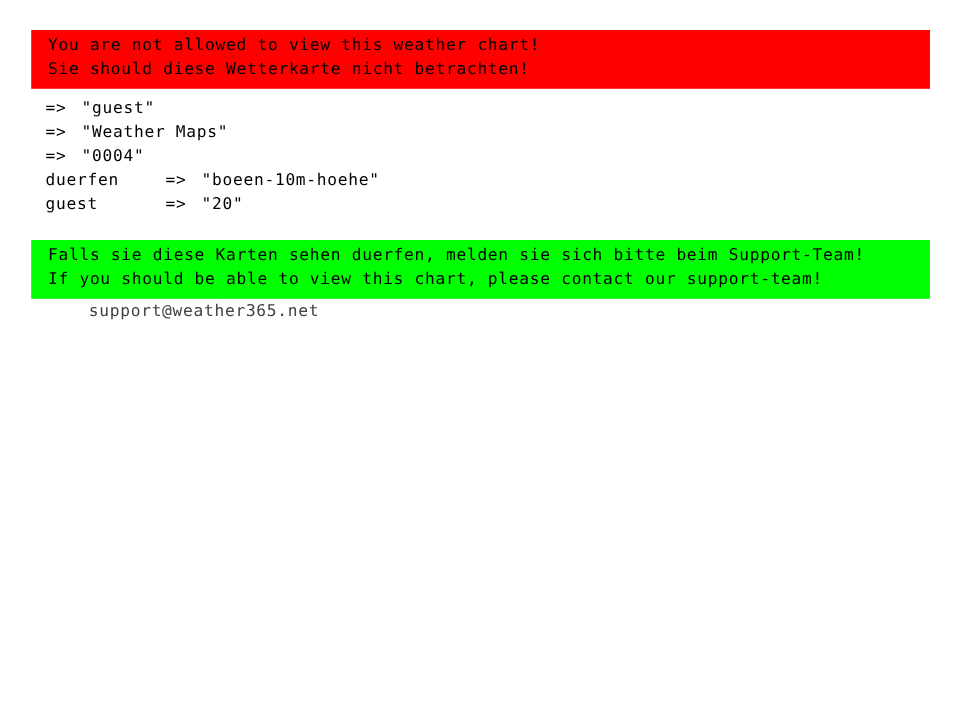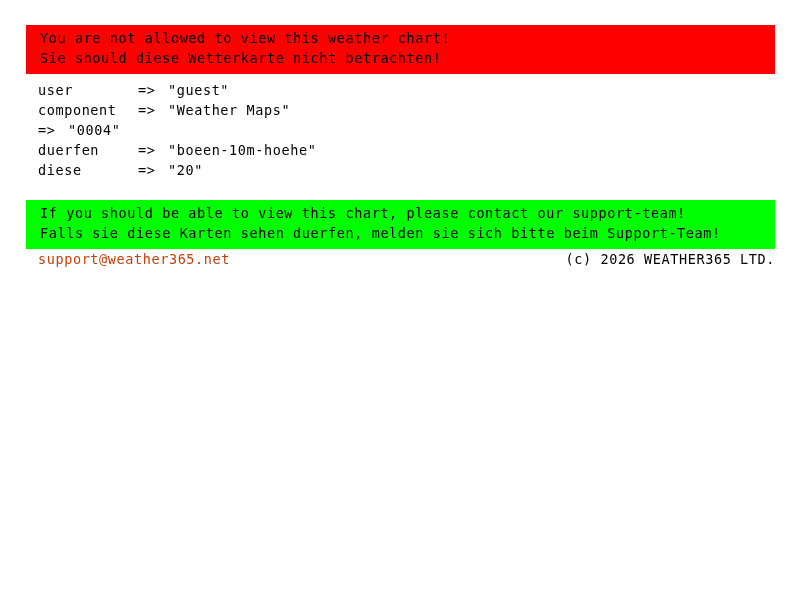--- a/index.html
+++ b/index.html
@@ -76,70 +76,68 @@
     width: 737px;
     display: flex;
     justify-content: space-between;
     align-items: baseline;
     font-size: 13.5px;
     letter-spacing: 0.6px;
     line-height: 20px;
     white-space: pre;
   }
   .footer-email {
-    color: #c2410c;
+    color: #404040;
     text-decoration: none;
+    margin-left: 36px;
   }
 </style>
 </head>
 <body>
 
 <div class="page">
 
   <div class="banner banner-error">
     <div class="banner-line">You are not allowed to view this weather chart!</div>
     <div class="banner-line">Sie should diese Wetterkarte nicht betrachten!</div>
   </div>
 
   <div class="params">
 
     <div class="param-row">
-      <span class="param-key">user</span>
       <span class="param-arrow">=&gt;</span>
       <span class="param-value">"guest"</span>
     </div>
 
     <div class="param-row">
-      <span class="param-key">component</span>
       <span class="param-arrow">=&gt;</span>
       <span class="param-value">"Weather Maps"</span>
     </div>
 
     <div class="param-row">
       <span class="param-arrow">=&gt;</span>
       <span class="param-value">"0004"</span>
     </div>
 
     <div class="param-row">
       <span class="param-key">duerfen</span>
       <span class="param-arrow">=&gt;</span>
       <span class="param-value">"boeen-10m-hoehe"</span>
     </div>
 
     <div class="param-row">
-      <span class="param-key">diese</span>
+      <span class="param-key">guest</span>
       <span class="param-arrow">=&gt;</span>
       <span class="param-value">"20"</span>
     </div>
 
   </div>
 
   <div class="banner banner-info">
+    <div class="banner-line">Falls sie diese Karten sehen duerfen, melden sie sich bitte beim Support-Team!</div>
     <div class="banner-line">If you should be able to view this chart, please contact our support-team!</div>
-    <div class="banner-line">Falls sie diese Karten sehen duerfen, melden sie sich bitte beim Support-Team!</div>
   </div>
 
   <div class="footer">
     <a class="footer-email" href="#">support@weather365.net</a>
-    <span>(c) 2026 WEATHER365 LTD.</span>
   </div>
 
 </div>
 
 </body></html>

